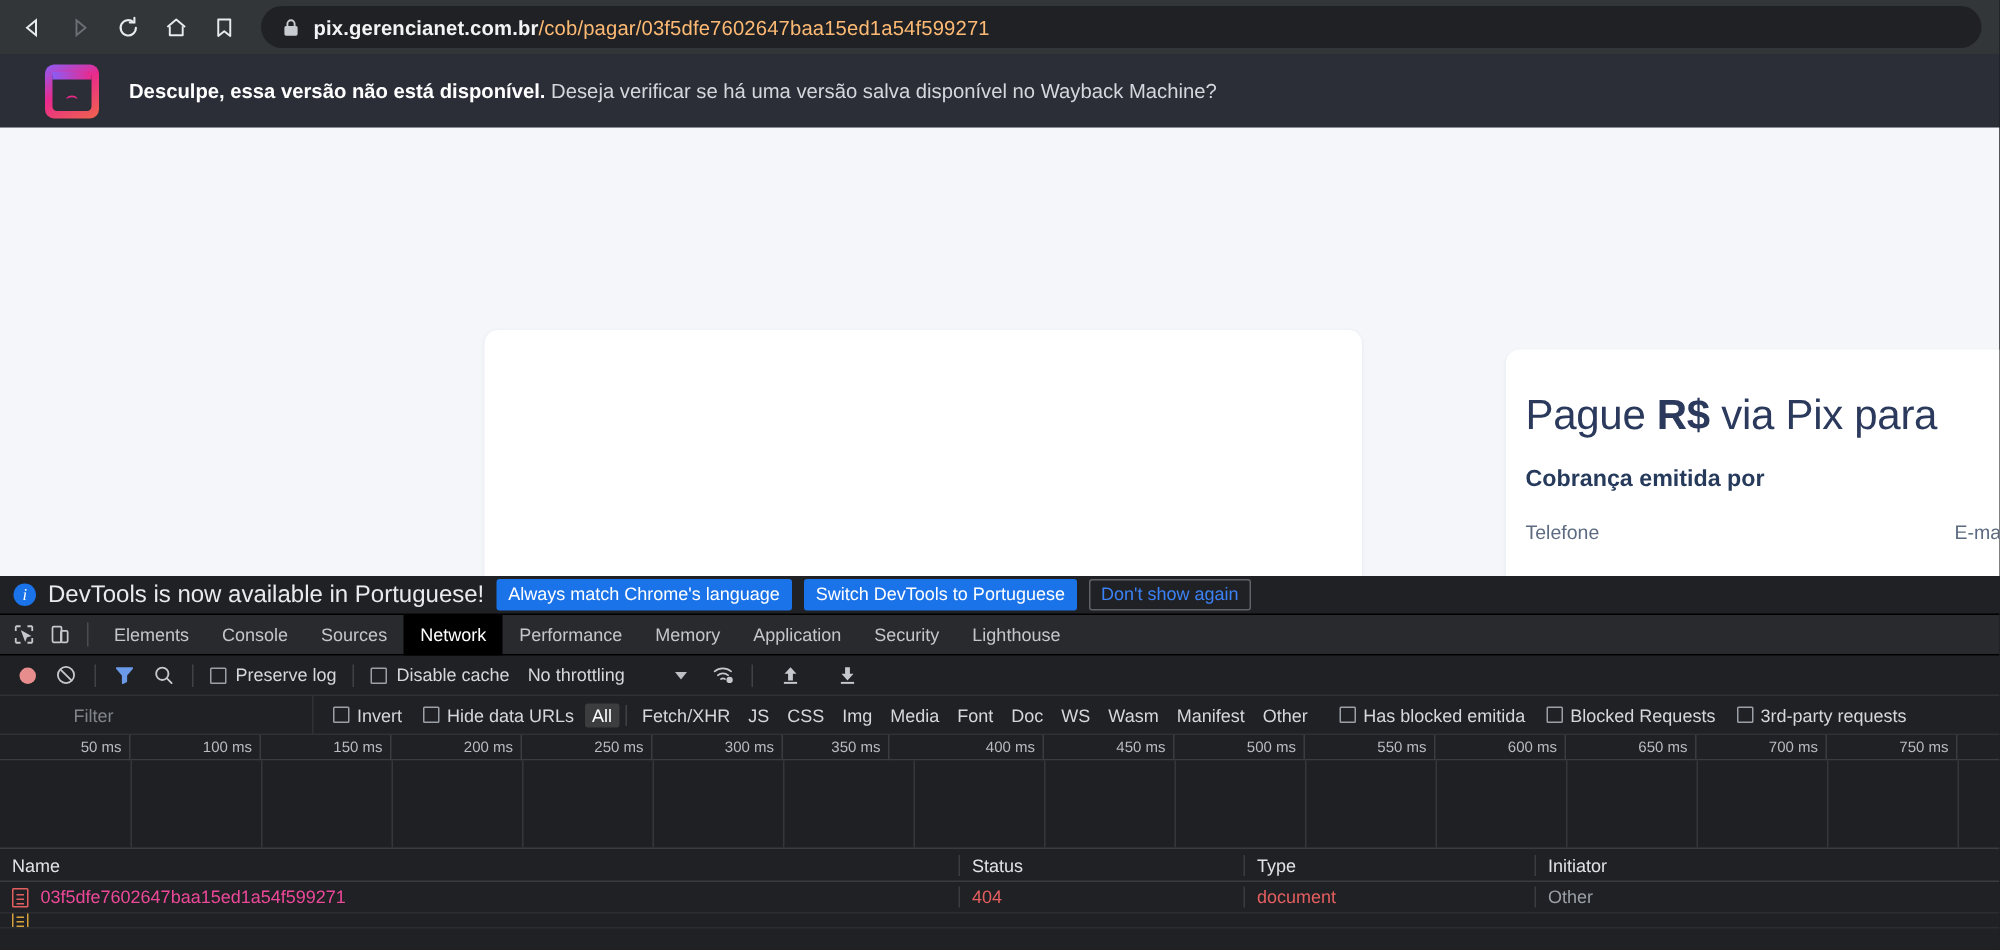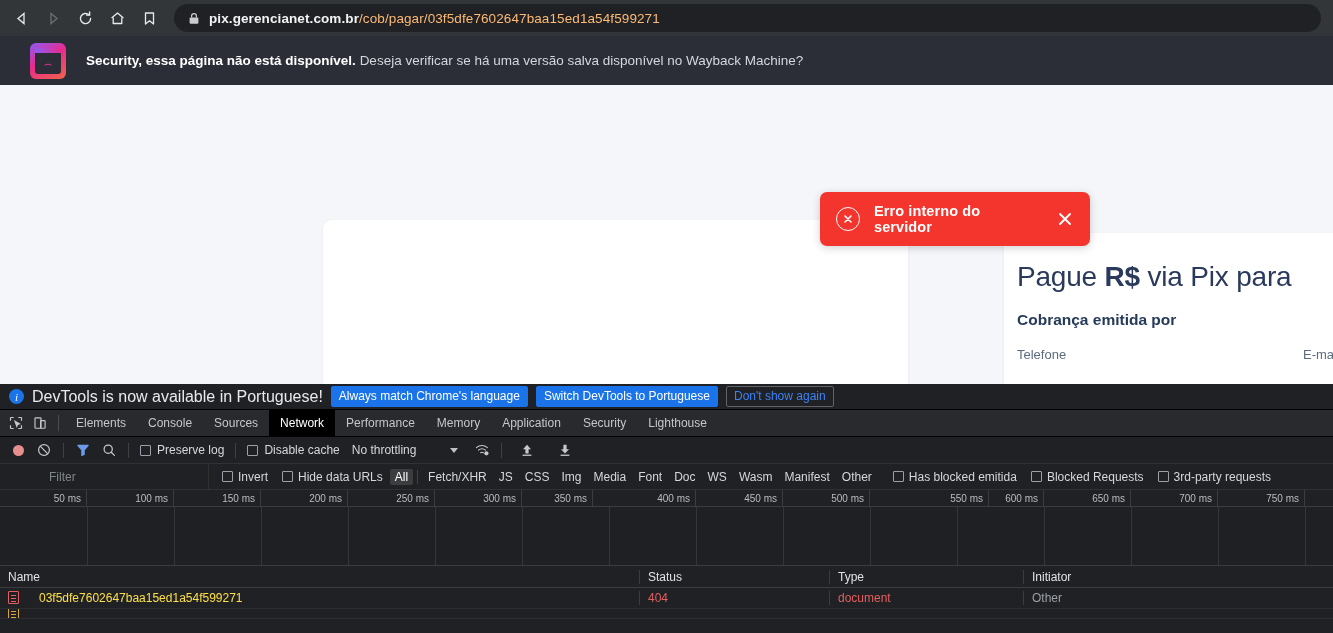--- a/index.html
+++ b/index.html
@@ -184,21 +184,21 @@
 
   .dt-table { flex: 1; background: #202124; }
   .tbl-head {
     height: 22px; display: flex; align-items: center;
     border-bottom: 1px solid #3a3d40; font-size: 12px; color: #e0e2e5;
   }
   .tbl-row {
     height: 21px; display: flex; align-items: center; font-size: 12px;
     border-bottom: 1px solid #2b2d30;
   }
-  .tbl-row .c-name { color: #fde047; display: flex; gap: 20px; }
+  .tbl-row .c-name { color: #ec4899; display: flex; align-items: center; gap: 8px; }
   .tbl-row .c-status, .tbl-row .c-type { color: #e45f5f; }
   .tbl-row .c-init { color: #9aa0a6; }
   .c-name { width: 639px; padding-left: 8px; }
   .c-status { width: 190px; padding-left: 8px; border-left: 1px solid #3a3d40; }
   .c-type { width: 194px; padding-left: 8px; border-left: 1px solid #3a3d40; }
   .c-init { flex: 1; padding-left: 8px; border-left: 1px solid #3a3d40; }
   .doc-icon {
     width: 11px; height: 13px; border: 1px solid #e45f5f; border-radius: 1px;
     position: relative; flex: 0 0 auto;
   }
@@ -255,54 +255,41 @@
   </div>
 </div>
 
 <div class="wayback-banner">
   <div class="wayback-icon">
     <div class="glyph">
         <span class="face">⌢</span>
       </div>
   </div>
   <div class="wayback-text">
-    <b>Security, essa página não está disponível.</b>
+    <b>Desculpe, essa versão não está disponível.</b>
     <span>Deseja verificar se há uma versão salva disponível no Wayback Machine?</span>
   </div>
 </div>
 
 <div class="page-viewport">
 
   <div class="card card-left"></div>
 
   <div class="card card-right">
     <div class="pay-title"><span>Pague </span><b>R$</b><span> via Pix para</span></div>
     <div class="issuer">Cobrança emitida por</div>
     <div class="field-row">
       <span class="f1">Telefone</span>
       <span class="f2">E-ma</span>
     </div>
     <div class="field-row addr">
       <span class="f1">Endereço</span>
     </div>
   </div>
 
-  <div class="toast">
-    <span class="toast-x-circle">
-      <svg width="12" height="12" viewBox="0 0 12 12" stroke="#fff" stroke-width="1.6" stroke-linecap="round">
-        <path d="M3 3 L9 9 M9 3 L3 9"></path>
-      </svg>
-    </span>
-    <span class="toast-msg">Erro interno do servidor</span>
-    <span class="toast-close">
-      <svg width="18" height="18" viewBox="0 0 18 18" stroke="#fff" stroke-width="1.9" stroke-linecap="round">
-        <path d="M4 4 L14 14 M14 4 L4 14"></path>
-      </svg>
-    </span>
-  </div>
 </div>
 
 <div class="devtools">
 
   <div class="dt-notice">
     <span class="notice-info">i</span>
     <span class="notice-text">DevTools is now available in Portuguese!</span>
     <span class="notice-btn">Always match Chrome's language</span>
     <span class="notice-btn">Switch DevTools to Portuguese</span>
     <span class="notice-btn plain">Don't show again</span>
@@ -433,21 +420,21 @@
       <span class="tick" style="left: 0px; width: 87px;">50 ms</span>
       <span class="tick" style="left: 87px; width: 87px;">100 ms</span>
       <span class="tick" style="left: 174px; width: 87px;">150 ms</span>
       <span class="tick" style="left: 261px; width: 87px;">200 ms</span>
       <span class="tick" style="left: 348px; width: 87px;">250 ms</span>
       <span class="tick" style="left: 435px; width: 87px;">300 ms</span>
       <span class="tick" style="left: 506px; width: 87px;">350 ms</span>
       <span class="tick" style="left: 609px; width: 87px;">400 ms</span>
       <span class="tick" style="left: 696px; width: 87px;">450 ms</span>
       <span class="tick" style="left: 783px; width: 87px;">500 ms</span>
-      <span class="tick" style="left: 902px; width: 87px;">550 ms</span>
+      <span class="tick" style="left: 870px; width: 87px;">550 ms</span>
       <span class="tick" style="left: 957px; width: 87px;">600 ms</span>
       <span class="tick" style="left: 1044px; width: 87px;">650 ms</span>
       <span class="tick" style="left: 1131px; width: 87px;">700 ms</span>
       <span class="tick" style="left: 1218px; width: 87px;">750 ms</span>
       <span class="tick" style="left: 1305px; width: 87px;">800 ms</span>
     </div>
   <div class="dt-overview" id="overview">
       <span class="ov-line" style="left: 87px;"></span>
       <span class="ov-line" style="left: 174px;"></span>
       <span class="ov-line" style="left: 261px;"></span>

